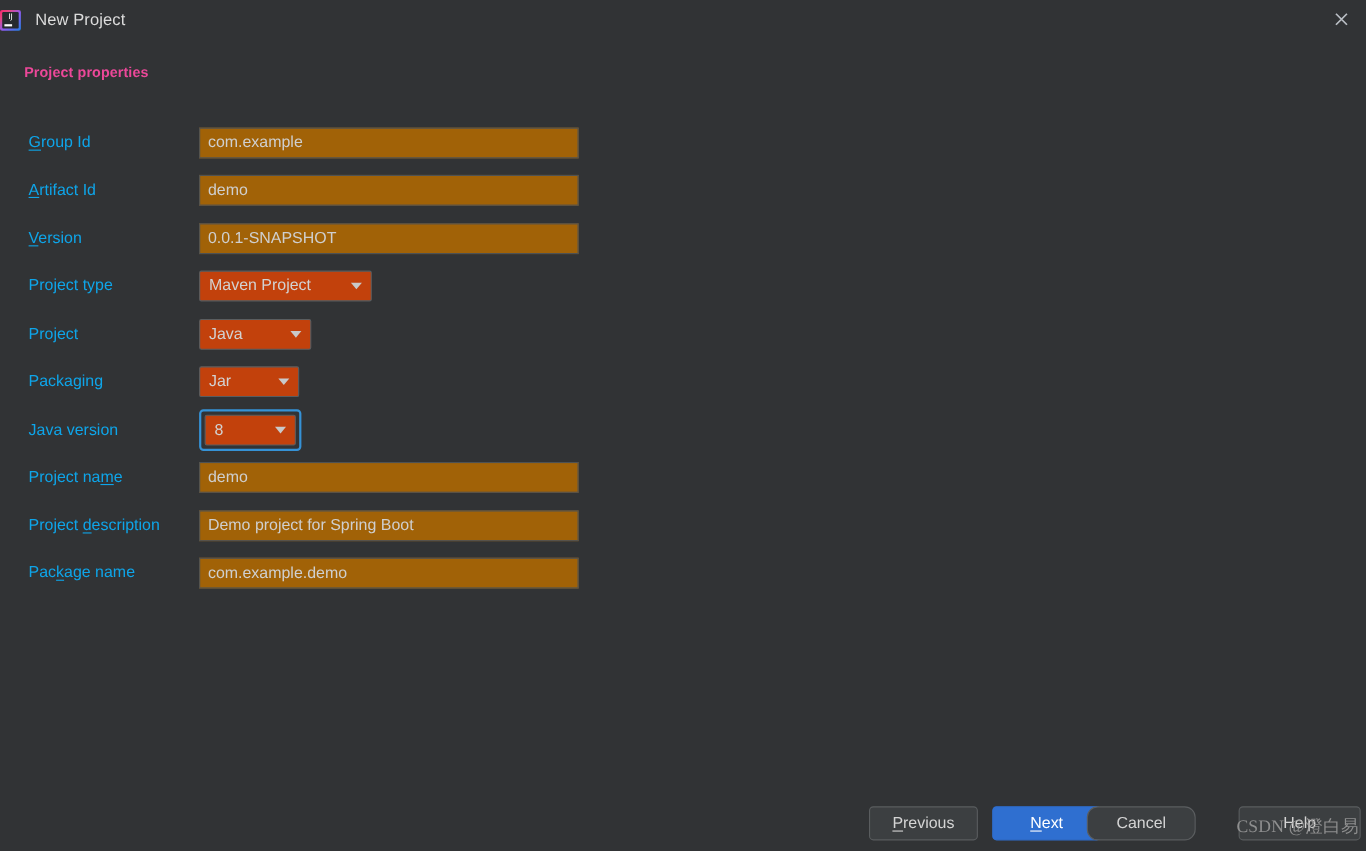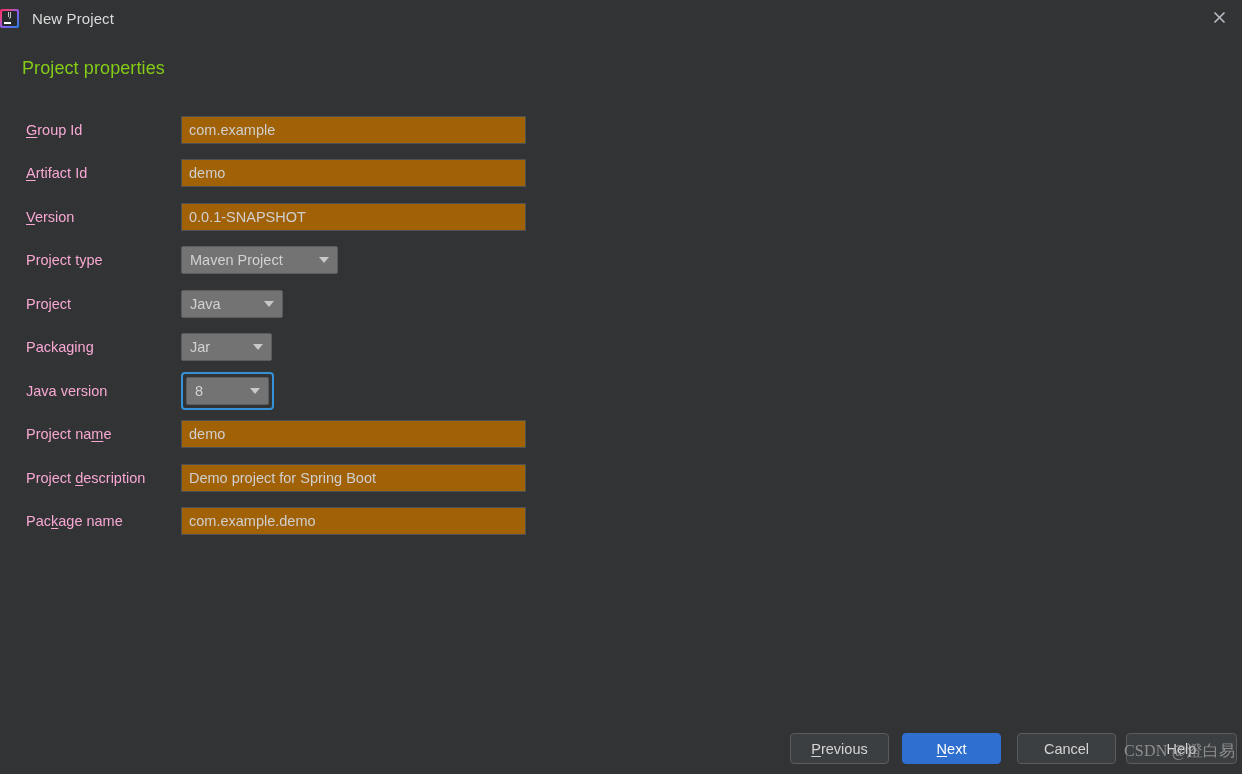--- a/index.html
+++ b/index.html
@@ -82,44 +82,44 @@
     justify-content: center;
     cursor: pointer;
   }
   .close-btn svg { display: block; }
 
   
   .section-heading {
     position: absolute;
     left: 22px;
     top: 58px;
-    font-size: 18px;
-    font-weight: normal;
-    color: #84cc16;
+    font-size: 13px;
+    font-weight: bold;
+    color: #ec4899;
     letter-spacing: 0.1px;
   }
 
   
   .form {
     position: absolute;
     left: 0;
     top: 108px;
     width: 100%;
   }
   .form-row {
     position: relative;
     height: 43.5px;
   }
   .form-label {
     position: absolute;
     left: 26px;
     top: 50%;
     transform: translateY(-50%);
     font-size: 14.5px;
-    color: #f9a8d4;
+    color: #0ea5e9;
     white-space: nowrap;
   }
   .mn { text-decoration: underline; text-underline-offset: 2px; }
 
   .field-wrap {
     position: absolute;
     left: 181px;
     top: 50%;
     transform: translateY(-50%);
   }
@@ -134,21 +134,21 @@
     font-size: 14.5px;
     font-family: "Liberation Sans", sans-serif;
     padding: 0 7px;
     outline: none;
     line-height: 26px;
   }
 
   .combo {
     box-sizing: border-box;
     height: 28px;
-    background: #737373;
+    background: #c2410c;
     border: 1px solid #5a5d5f;
     border-radius: 2px;
     display: inline-flex;
     align-items: center;
     justify-content: space-between;
     padding: 0 8px 0 8px;
     color: #d2d2d2;
     font-size: 14.5px;
     cursor: pointer;
     user-select: none;
@@ -200,21 +200,21 @@
     cursor: pointer;
     user-select: none;
   }
   .btn-previous { left: 790px; width: 99px; }
   .btn-next {
     left: 902px; width: 99px;
     background: #2f6fd0;
     border-color: #2f6fd0;
     color: #ffffff;
   }
-  .btn-cancel { left: 1017px; width: 99px; }
+  .btn-cancel { left: 988px; width: 99px; border-radius: 10px; }
   .btn-help   { left: 1126px; width: 111px; }
 
   
   .watermark {
     position: absolute;
     left: 1124px;
     bottom: 12px;
     font-size: 16px;
     color: #9d9d9d;
     opacity: 0.85;

